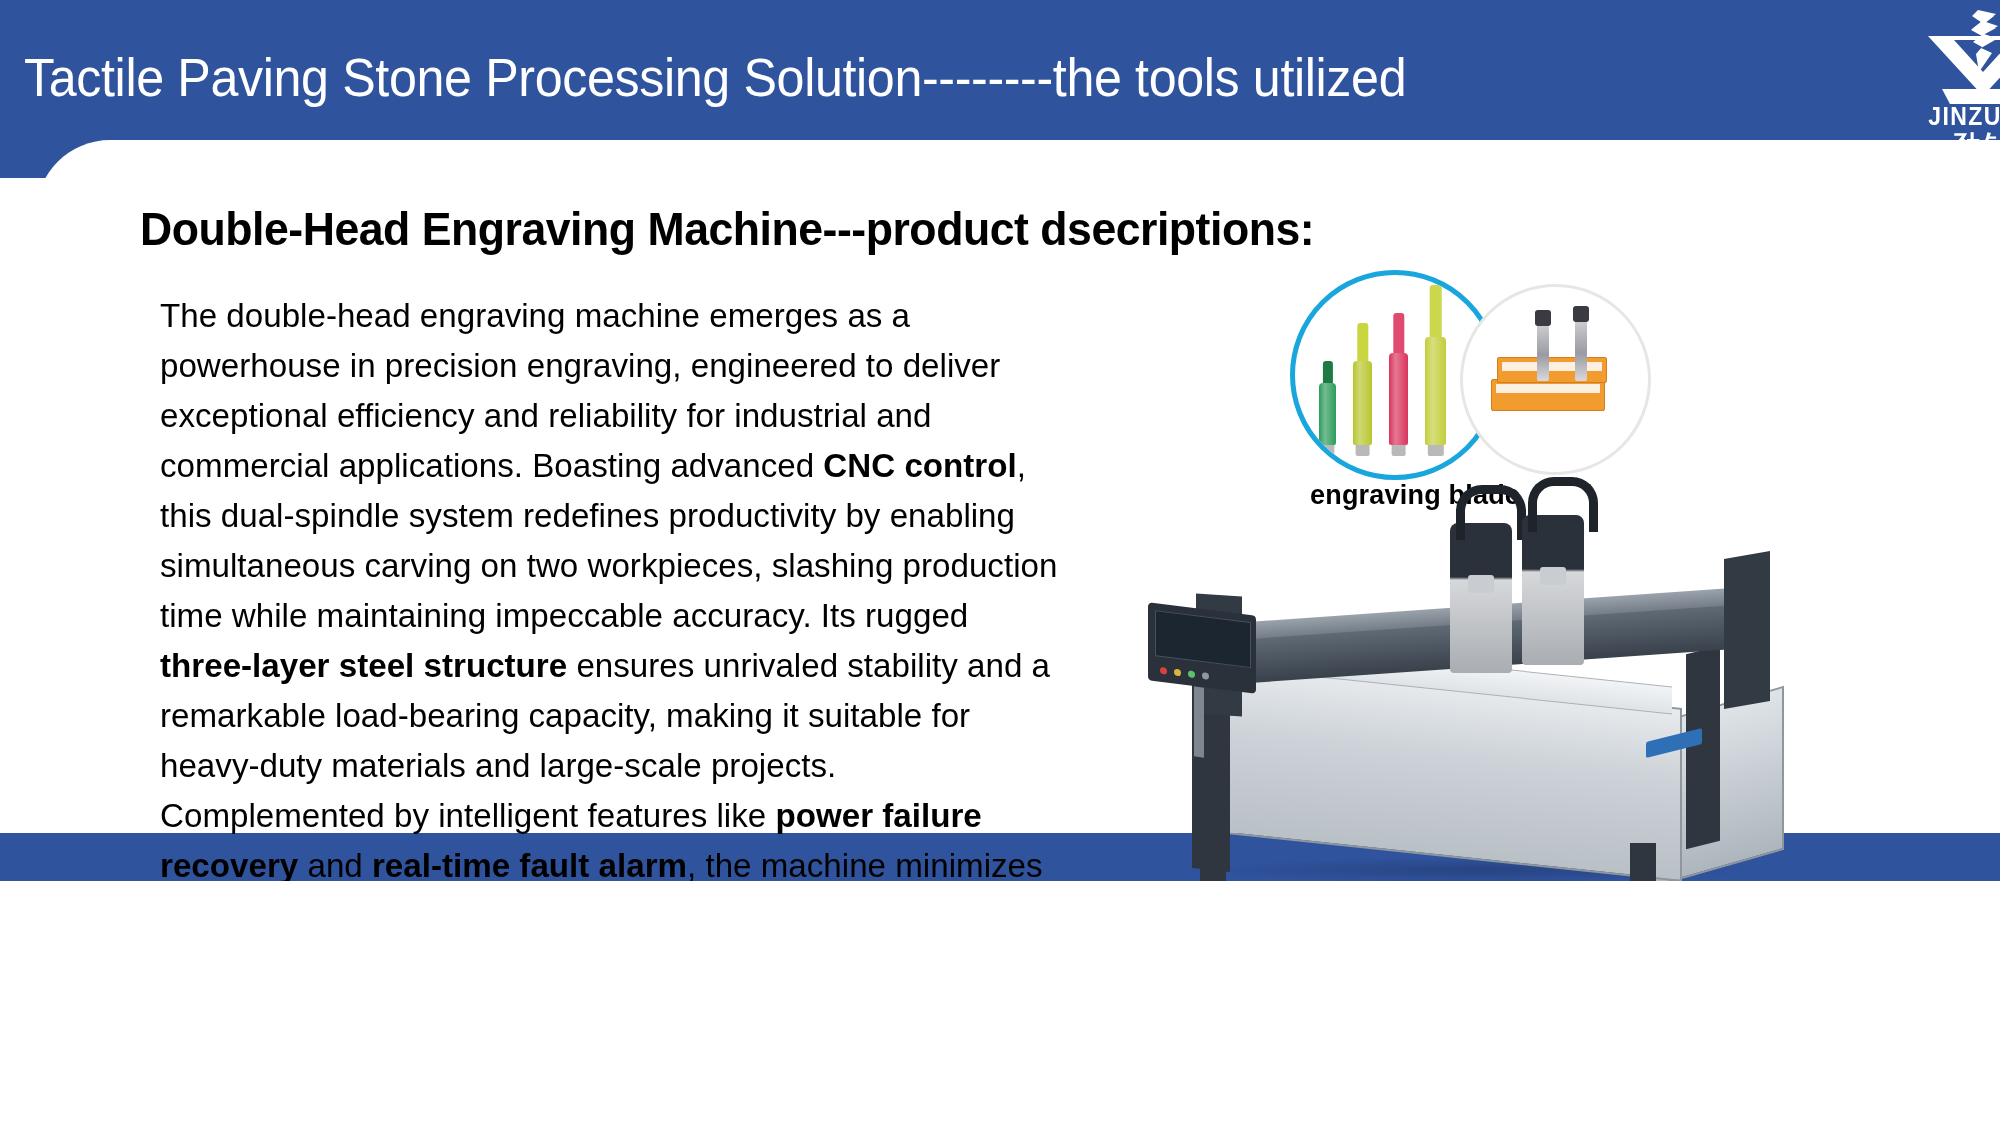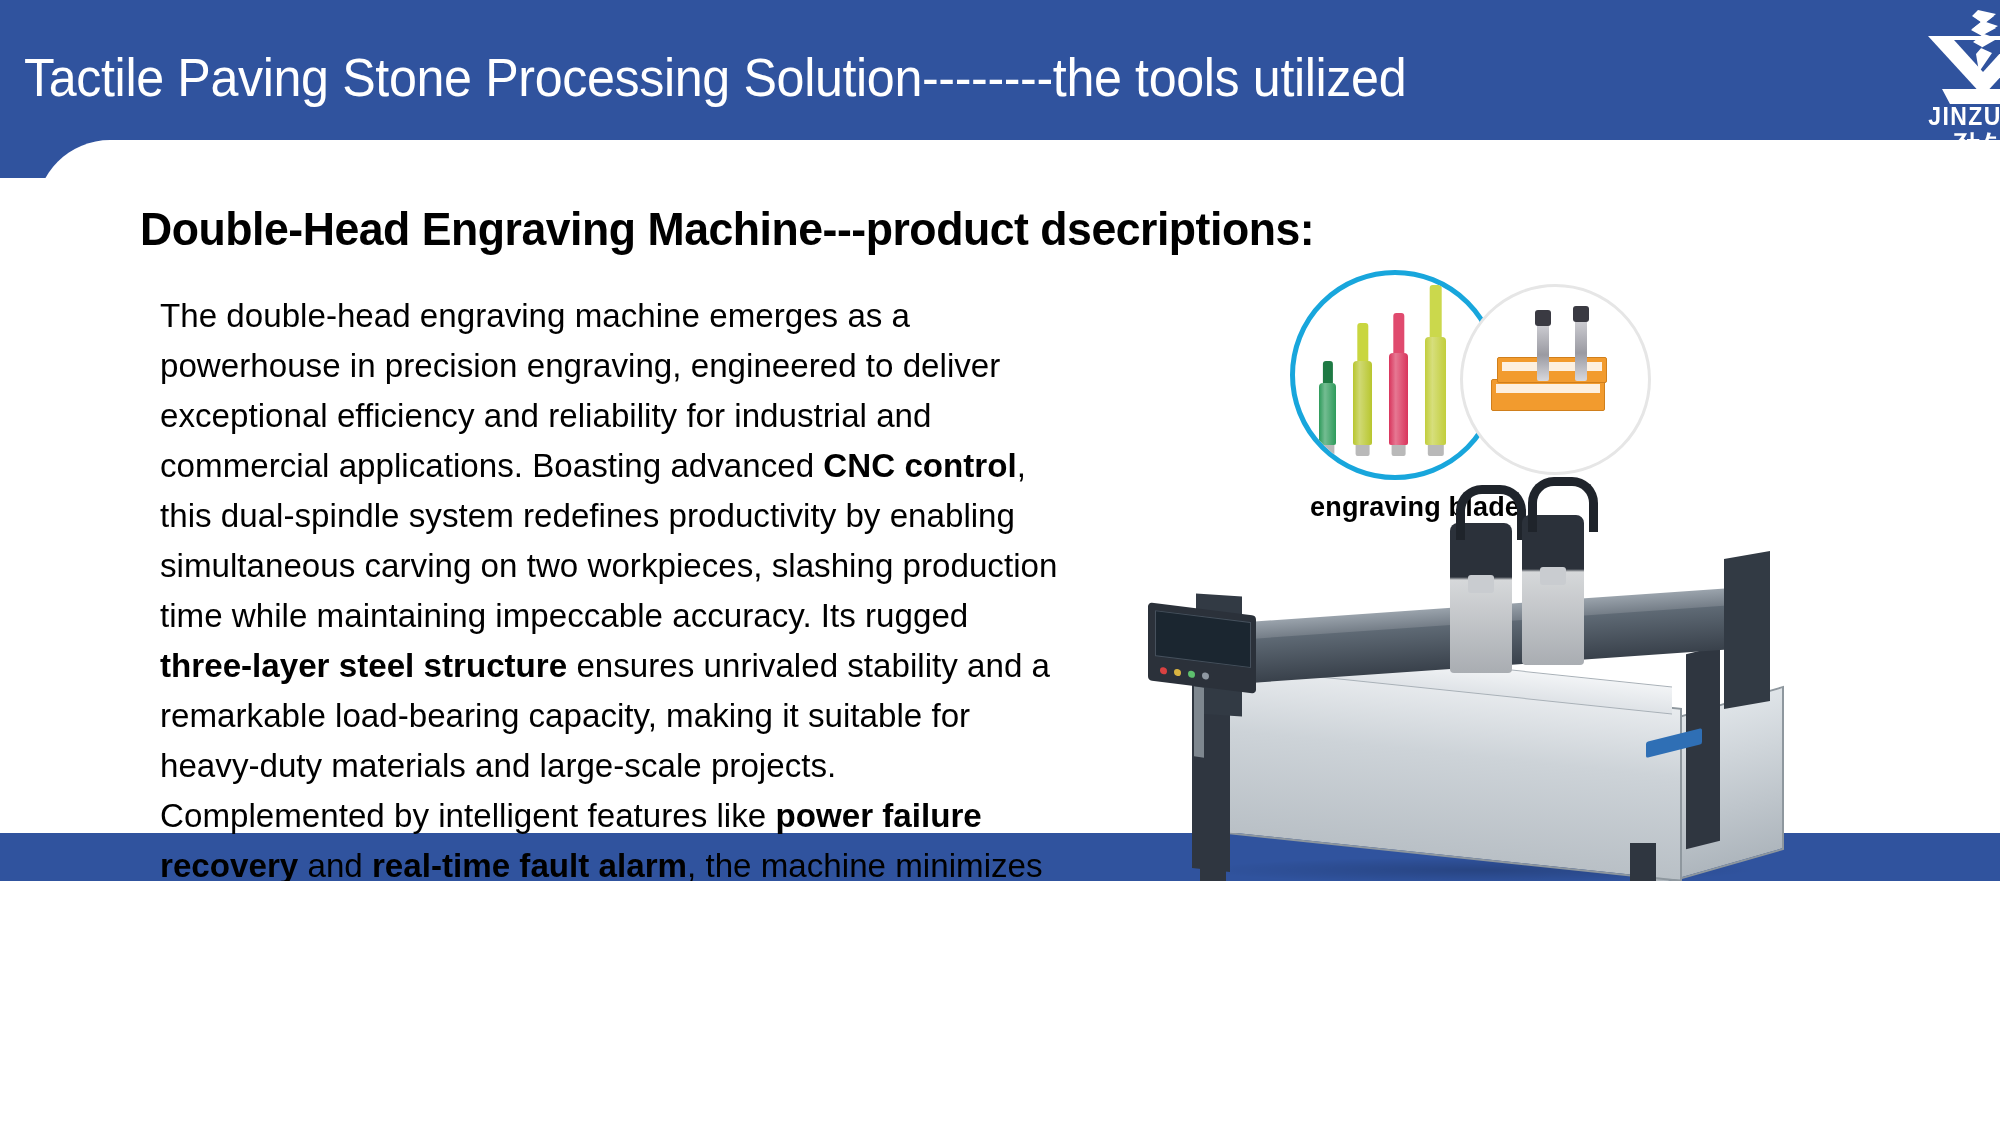--- a/index.html
+++ b/index.html
@@ -243,21 +243,21 @@
     top: -13px;
     width: 16px;
     height: 16px;
     background: #3a3a42;
     border-radius: 3px;
   }
 
   .blade-caption {
     position: absolute;
     left: 180px;
-    top: 222px;
+    top: 210px;
     font-size: 27px;
     font-weight: bold;
     color: #000000;
     letter-spacing: 0.2px;
     white-space: nowrap;
   }
 
   
   .machine {
     position: absolute;

